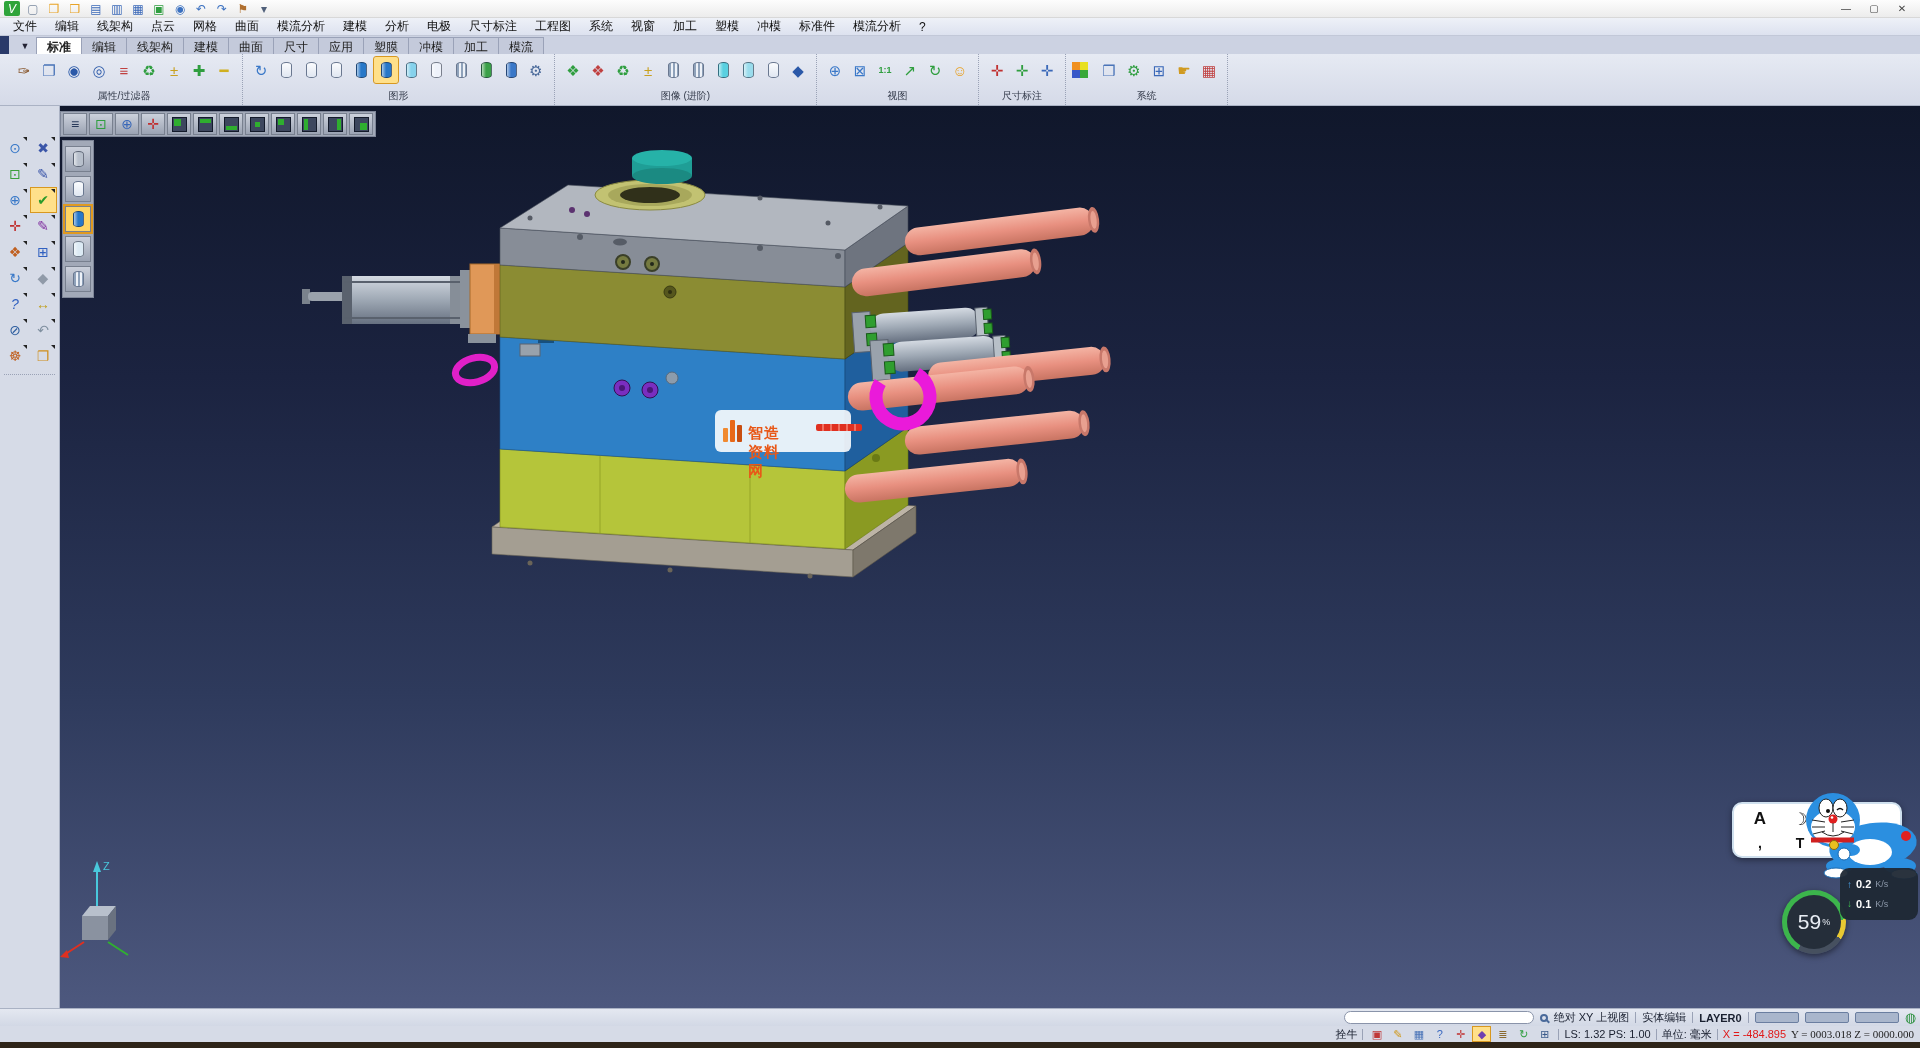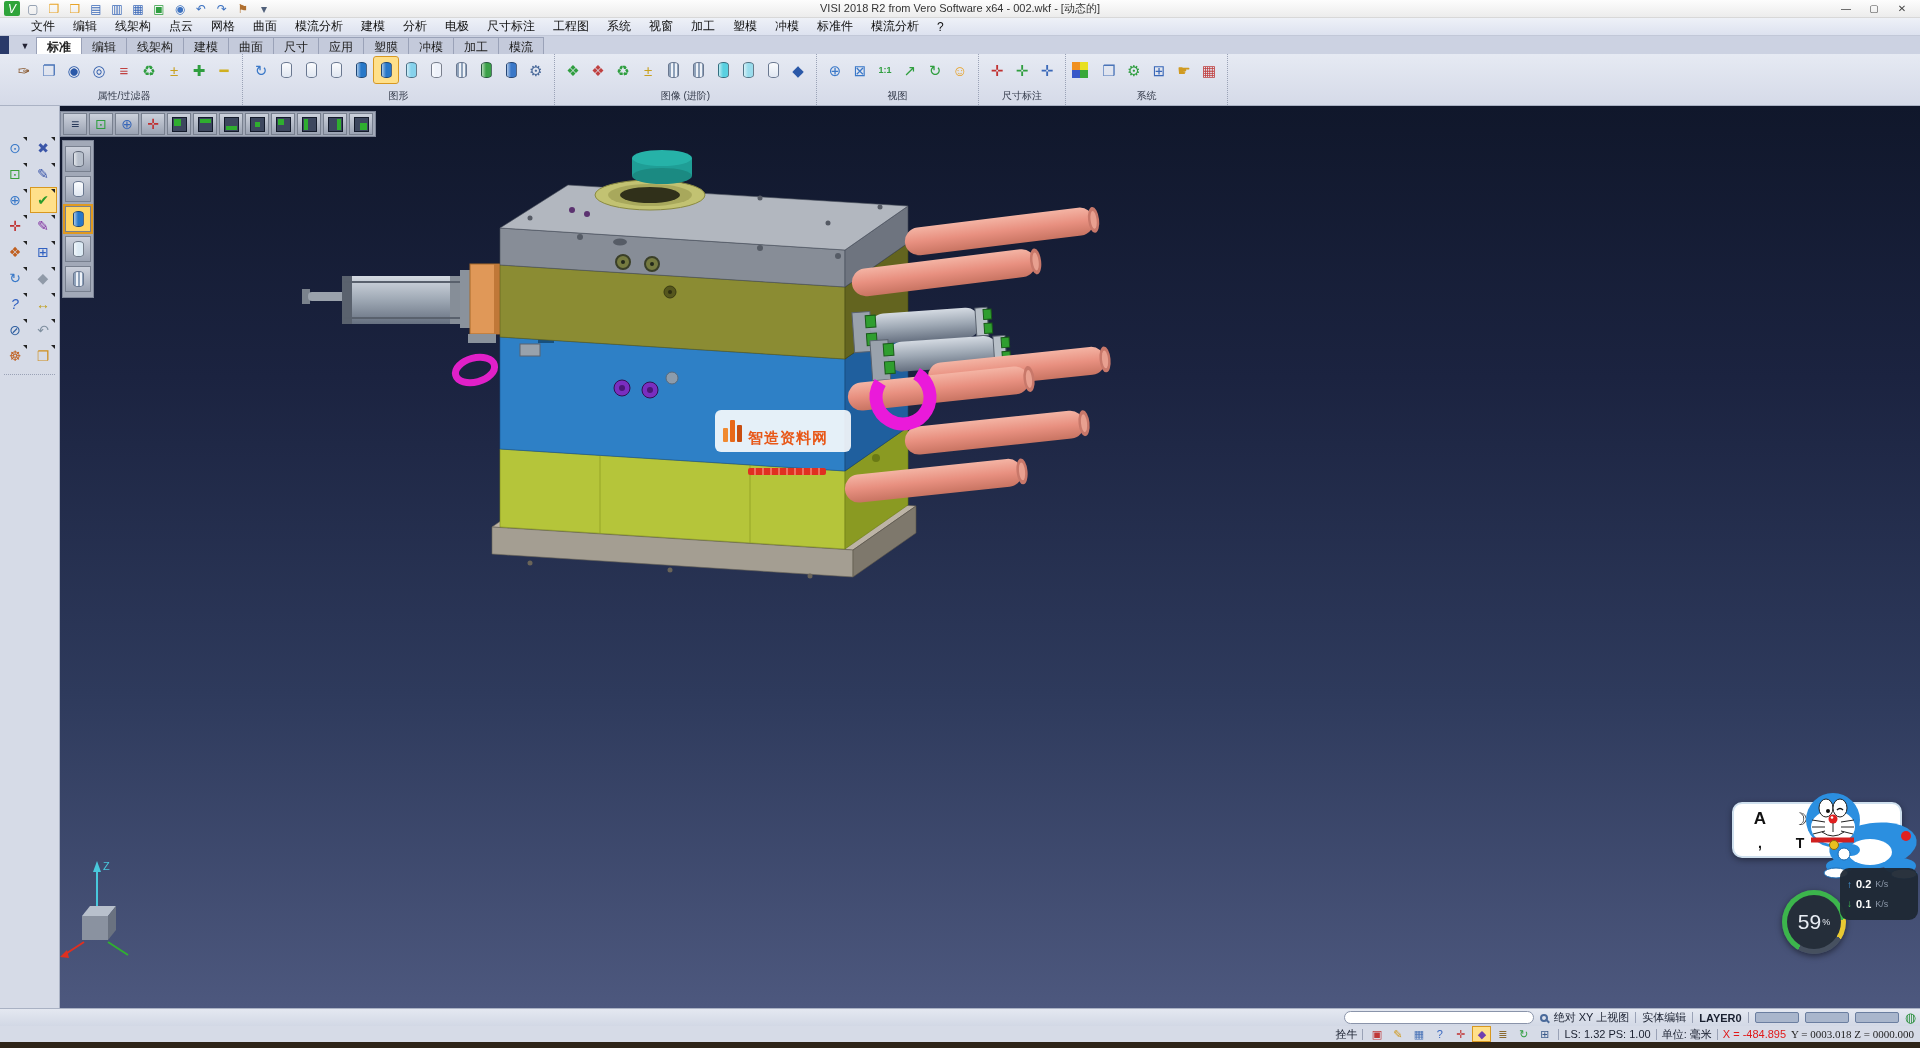--- a/index.html
+++ b/index.html
@@ -4,21 +4,21 @@
 <style>
   * { margin:0; padding:0; box-sizing:border-box; }
   html,body { width:1920px; height:1048px; overflow:hidden;
     font-family:"Liberation Sans","DejaVu Sans",sans-serif; font-size:12px; color:#1a2030; }
   .titlebar { height:18px; background:linear-gradient(#fdfdfd,#ececec); display:flex; align-items:center; padding:0 4px; position:relative; border-bottom:1px solid #d8d8d8;}
   .qa { display:flex; align-items:center; gap:5px; }
   .qa .qicon { width:16px; height:15px; display:flex; align-items:center; justify-content:center; font-size:12px; border-radius:2px; cursor:default;}
   .win-title { position:absolute; left:0; right:0; text-align:center; font-size:11px; color:#333; pointer-events:none;}
   .win-controls { margin-left:auto; display:flex; z-index:2;}
   .win-controls span { width:28px; text-align:center; font-size:10px; color:#444; }
-  .menubar { height:18px; background:linear-gradient(#eef1f8,#dde2ef); display:flex; align-items:center; padding-left:22px; border-bottom:1px solid #c2c8d8;}
+  .menubar { height:18px; background:linear-gradient(#eef1f8,#dde2ef); display:flex; align-items:center; padding-left:4px; border-bottom:1px solid #c2c8d8;}
   .menubar span { padding:0 9px; font-size:12px; color:#111; }
   .tabrow { height:18px; background:#ccd2e2; display:flex; align-items:flex-end; position:relative;}
   .tab-edge { position:absolute; left:0; top:0; width:9px; height:18px; background:#2a3a6a; }
   .tab-drop { width:22px; height:16px; margin-left:14px; display:flex; align-items:center; justify-content:center; font-size:9px; color:#223;}
   .tab { padding:1px 10px 2px; font-size:12px; color:#222; border:1px solid #9aa2b8; border-bottom:none; background:#c4cadb; margin-right:-1px; height:17px;}
   .tab.active { background:#fff; font-weight:bold; }
   .ribbon { height:52px; background:linear-gradient(#e6eaf3,#d5dae8); display:flex; align-items:stretch; border-bottom:1px solid #aab2c4; padding-left:6px;}
   .rgroup { display:flex; flex-direction:column; justify-content:space-between; padding:3px 6px 1px; border-right:1px dotted #9aa2b6;}
   .ricons { display:flex; align-items:center; gap:1px; }
   .rlabel { text-align:center; font-size:10px; color:#333a4a; padding-bottom:1px;}
@@ -54,21 +54,21 @@
   .mtile { width:26px; height:26px; display:flex; align-items:center; justify-content:center; background:linear-gradient(#ccd1dc,#9ba3b3); border:1px solid #78808f;}
   .mtile.sel { background:#ffd564; outline:2px solid #e09a20;}
   .mtile i { font-style:normal; }
   svg.scene { position:absolute; inset:0; }
   .watermark { position:absolute; left:655px; top:304px; width:136px; height:42px; background:rgba(255,255,255,.88); border-radius:6px; display:flex; align-items:center; padding:4px 8px; gap:6px;}
   .wm-logo { display:flex; gap:2px; height:22px; align-items:flex-end;}
   .wm-logo b { width:5px; background:#e86818; display:block; border-radius:1px;}
   .wm-logo b:nth-child(1){height:14px; background:#f08a30;}
   .wm-logo b:nth-child(2){height:22px;}
   .wm-logo b:nth-child(3){height:17px; background:#c84e10;}
-  .wm-text { display:flex; flex-direction:column; gap:20px;margin-top:42px;}
+  .wm-text { display:flex; flex-direction:row; gap:20px;margin-top:42px;}
   .wm-title { font-size:15px; font-weight:bold; color:#e85818; letter-spacing:1px;}
   .wm-sub { width:78px; height:7px; background:repeating-linear-gradient(90deg,#e03020 0 6px,#f07060 6px 8px); border-radius:2px;}
   .widget { position:absolute; left:1660px; top:688px; width:200px; height:190px;}
   .imebar { position:absolute; left:12px; top:8px; width:170px; height:56px; background:#fff; border:2px solid #cfe0ee; border-radius:10px; box-shadow:0 2px 6px rgba(0,0,0,.4); display:grid; grid-template-columns:40px 40px; grid-template-rows:26px 22px; align-items:center; justify-items:center; padding:2px 6px;}
   .imebar span { color:#111; font-weight:bold; font-size:17px;}
   .imebar span:nth-child(3),.imebar span:nth-child(4){ font-size:14px;}
   .dora { position:absolute; left:58px; top:-8px; }
   .gauge { position:absolute; left:62px; top:96px; width:64px; height:64px; border-radius:50%; background:conic-gradient(from 210deg,#3cb54c 0 235deg,#e8c832 235deg 272deg,#46505f 272deg 360deg); display:flex; align-items:center; justify-content:center; box-shadow:0 2px 6px rgba(0,0,0,.5);}
   .gauge-inner { position:absolute; inset:5px; background:#252e3a; border-radius:50%; display:flex; align-items:center; justify-content:center; color:#e8edf4;}
   .gauge-inner b { font-size:21px; font-weight:normal;}
@@ -131,21 +131,20 @@
       <span class="qicon" style="color: rgb(58, 112, 192);">
         <i>↷</i>
       </span>
       <span class="qicon" style="color: rgb(176, 112, 48);">
         <i>⚑</i>
       </span>
       <span class="qicon" style="color: rgb(80, 96, 122);">
         <i>▾</i>
       </span>
     </div>
-  <div class="win-title">VISI 2018 R2 from Vero Software x64 - 002.wkf - [动态的]</div>
   <div class="win-controls">
       <span>—</span>
       <span>▢</span>
       <span>✕</span>
     </div>
 </div>
 
 <div class="menubar">
     <span>文件</span>
     <span>编辑</span>

